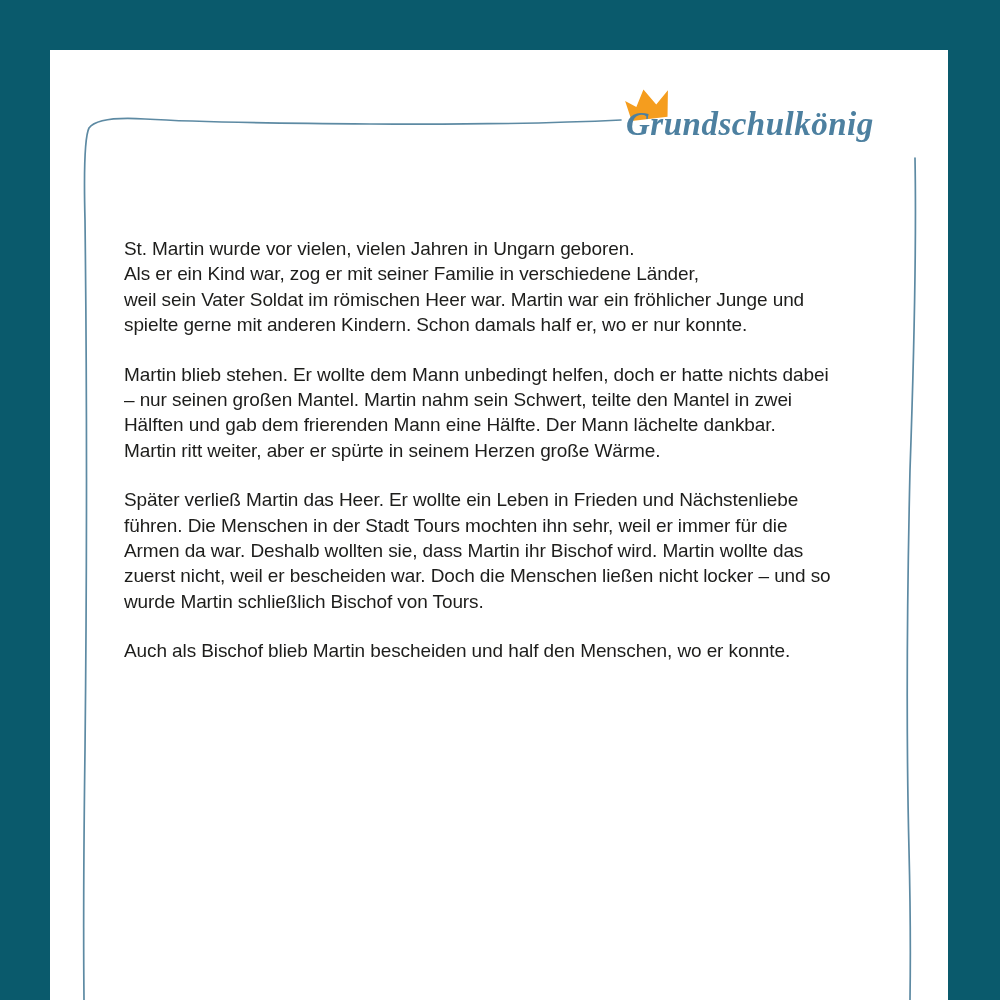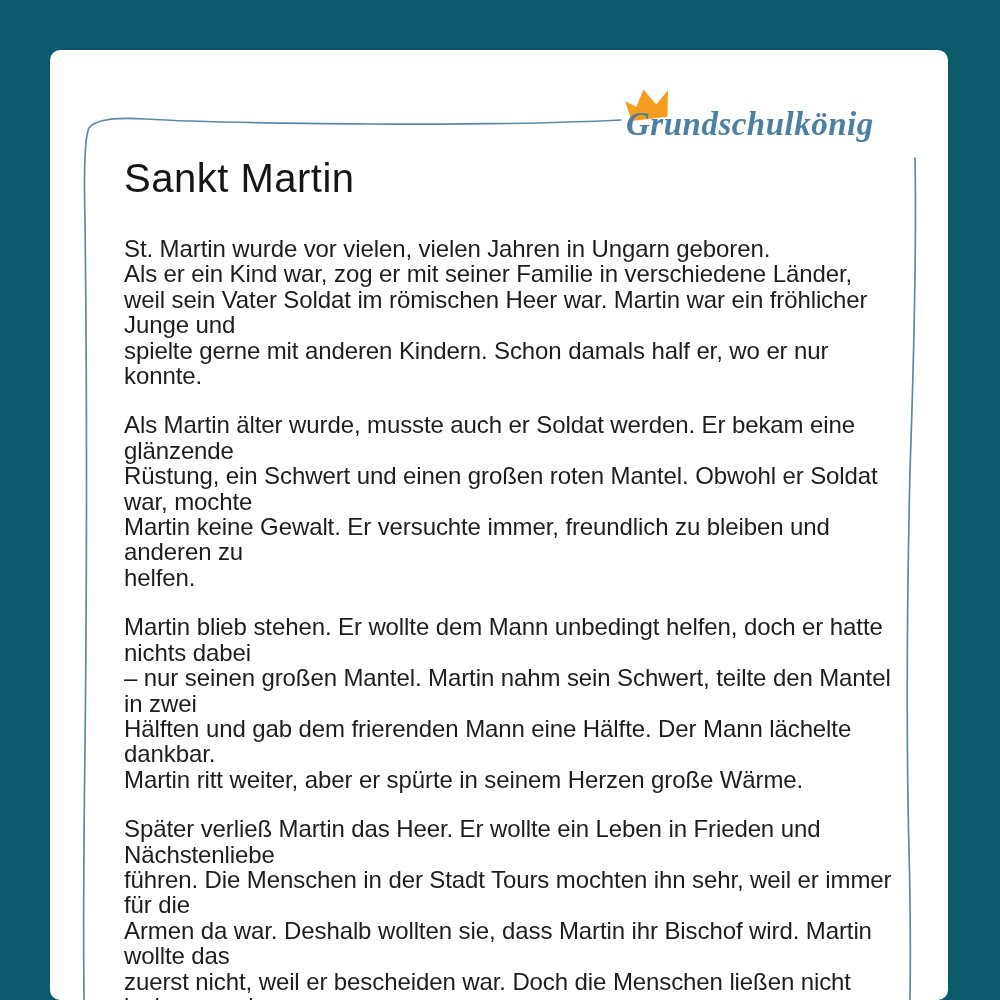--- a/index.html
+++ b/index.html
@@ -9,21 +9,20 @@
     font-family:"Liberation Sans", sans-serif;
     overflow:hidden;
     position:relative;
   }
   .paper{
     position:absolute;
     left:50px;top:50px;
     width:898px;height:950px;
     background:#ffffff;
     overflow:hidden;
-    border-radius:10px;
   }
   .hand-border{
     position:absolute;
     left:0;top:0;
     width:898px;height:950px;
     pointer-events:none;
   }
   .logo{
     position:absolute;
     top:36px;left:570px;
@@ -56,21 +55,21 @@
     color:#161614;
     letter-spacing:0.5px;
   }
   .story{
     position:absolute;
     left:74px;top:186px;
     width:780px;
   }
   .story p{
     margin:0 0 24px 0;
-    font-size:24px;
+    font-size:19px;
     line-height:25.4px;
     color:#1d1d1b;
     white-space:pre-line;
     letter-spacing:-0.1px;
   }
 </style>
 </head>
 <body style="background: rgb(10, 90, 108);">
 
 <div class="paper">
@@ -82,31 +81,26 @@
     <path d="M 865,108 Q 867,220 860,420 Q 855,640 859,800 Q 861,880 860,950" fill="none" stroke="#5d8aa3" stroke-width="1.7" stroke-linecap="round"></path>
   </svg>
 
   <div class="logo">
     <svg class="crown" viewBox="0 0 48 34" xmlns="http://www.w3.org/2000/svg">
       <polygon points="2,10 12,18 22,2 32,19 46,7 41,33 5,31" fill="#f59d1e"></polygon>
     </svg>
     <span class="logo-text">Grundschulkönig</span>
   </div>
 
-  <h1 class="title">Sankt Martin</h1>
 
   <div class="story">
     <p>St. Martin wurde vor vielen, vielen Jahren in Ungarn geboren.
 Als er ein Kind war, zog er mit seiner Familie in verschiedene Länder,
 weil sein Vater Soldat im römischen Heer war. Martin war ein fröhlicher Junge und
 spielte gerne mit anderen Kindern. Schon damals half er, wo er nur konnte.</p>
-    <p>Als Martin älter wurde, musste auch er Soldat werden. Er bekam eine glänzende
-Rüstung, ein Schwert und einen großen roten Mantel. Obwohl er Soldat war, mochte
-Martin keine Gewalt. Er versuchte immer, freundlich zu bleiben und anderen zu
-helfen.</p>
     <p>Martin blieb stehen. Er wollte dem Mann unbedingt helfen, doch er hatte nichts dabei
 – nur seinen großen Mantel. Martin nahm sein Schwert, teilte den Mantel in zwei
 Hälften und gab dem frierenden Mann eine Hälfte. Der Mann lächelte dankbar.
 Martin ritt weiter, aber er spürte in seinem Herzen große Wärme.</p>
     <p>Später verließ Martin das Heer. Er wollte ein Leben in Frieden und Nächstenliebe
 führen. Die Menschen in der Stadt Tours mochten ihn sehr, weil er immer für die
 Armen da war. Deshalb wollten sie, dass Martin ihr Bischof wird. Martin wollte das
 zuerst nicht, weil er bescheiden war. Doch die Menschen ließen nicht locker – und so
 wurde Martin schließlich Bischof von Tours.</p>
     <p>Auch als Bischof blieb Martin bescheiden und half den Menschen, wo er konnte.</p>

